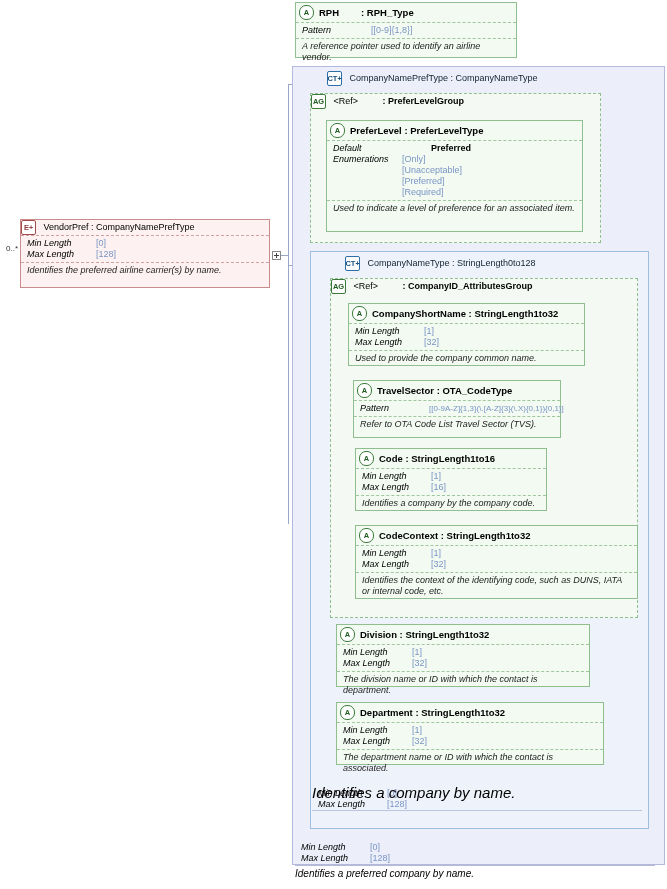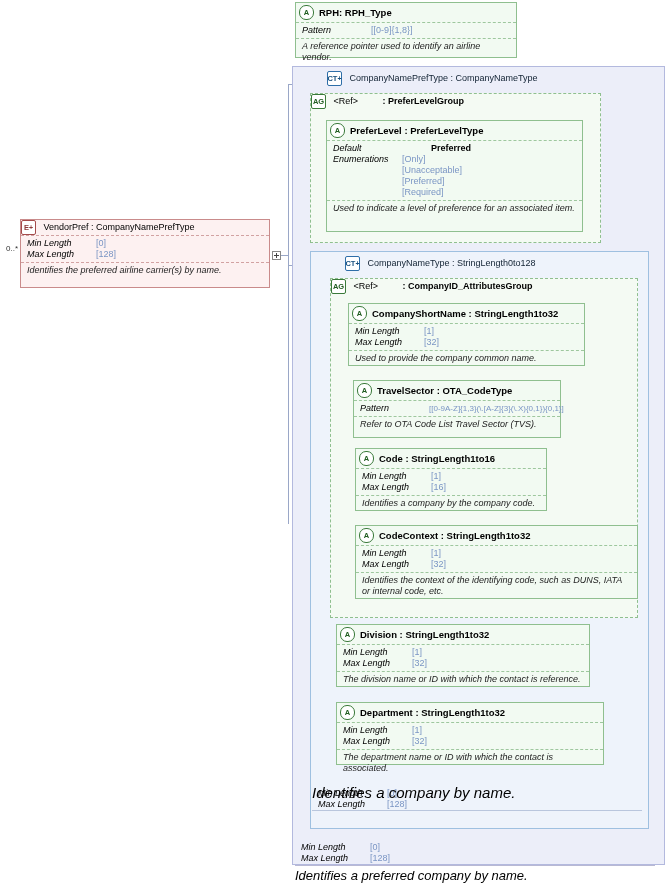--- a/index.html
+++ b/index.html
@@ -172,21 +172,21 @@
       </div>
   </div>
   <div class="doc">Identifies the preferred airline carrier(s) by name.</div>
 </div>
 <div class="plus" style="left:272px; top:251px;"></div>
 
 <div class="box" style="left:295px; top:2px; width:222px; height:56px;">
   <div class="hdr">
     <span class="badge round">A</span>
     <span>RPH</span>
-    <span style="font-weight:bold;">: RPH_Type</span>
+    <span style="margin-left:22px; font-weight:bold;">: RPH_Type</span>
   </div>
   <div class="sep"></div>
   <div class="facets">
     <div class="facet">
         <span class="fname">Pattern</span>
         <span class="fval blue">[[0-9]{1,8}]</span>
       </div>
   </div>
   <div class="doc">A reference pointer used to identify an airline vendor.</div>
 </div>
@@ -347,21 +347,21 @@
   <div class="facets">
     <div class="facet">
         <span class="fname">Min Length</span>
         <span class="fval blue">[1]</span>
       </div>
     <div class="facet">
         <span class="fname">Max Length</span>
         <span class="fval blue">[32]</span>
       </div>
   </div>
-  <div class="doc">The division name or ID with which the contact is reference.</div>
+  <div class="doc">The division name or ID with which the contact is department.</div>
 </div>
 
 <div class="box" style="left:336px; top:702px; width:268px; height:63px;">
   <div class="hdr">
     <span class="badge round">A</span>
     <span>Department : StringLength1to32</span>
   </div>
   <div class="sep"></div>
   <div class="facets">
     <div class="facet">
@@ -380,13 +380,13 @@
   <div class="facet">
       <span class="fname">Min Length</span>
       <span class="fval blue">[0]</span>
     </div>
   <div class="facet">
       <span class="fname">Max Length</span>
       <span class="fval blue">[128]</span>
     </div>
 </div>
 <div class="line h" style="left:295px; top:865px; width:360px; background:#b9b9d4;"></div>
-<div style="position:absolute; left:295px; top:868px; width:360px; font-style:italic; font-size:13px;">Identifies a preferred company by name.</div>
+<div style="position:absolute; left:295px; top:868px; width:360px; font-style:italic; font-size:10px;">Identifies a preferred company by name.</div>
 
 </body></html>

